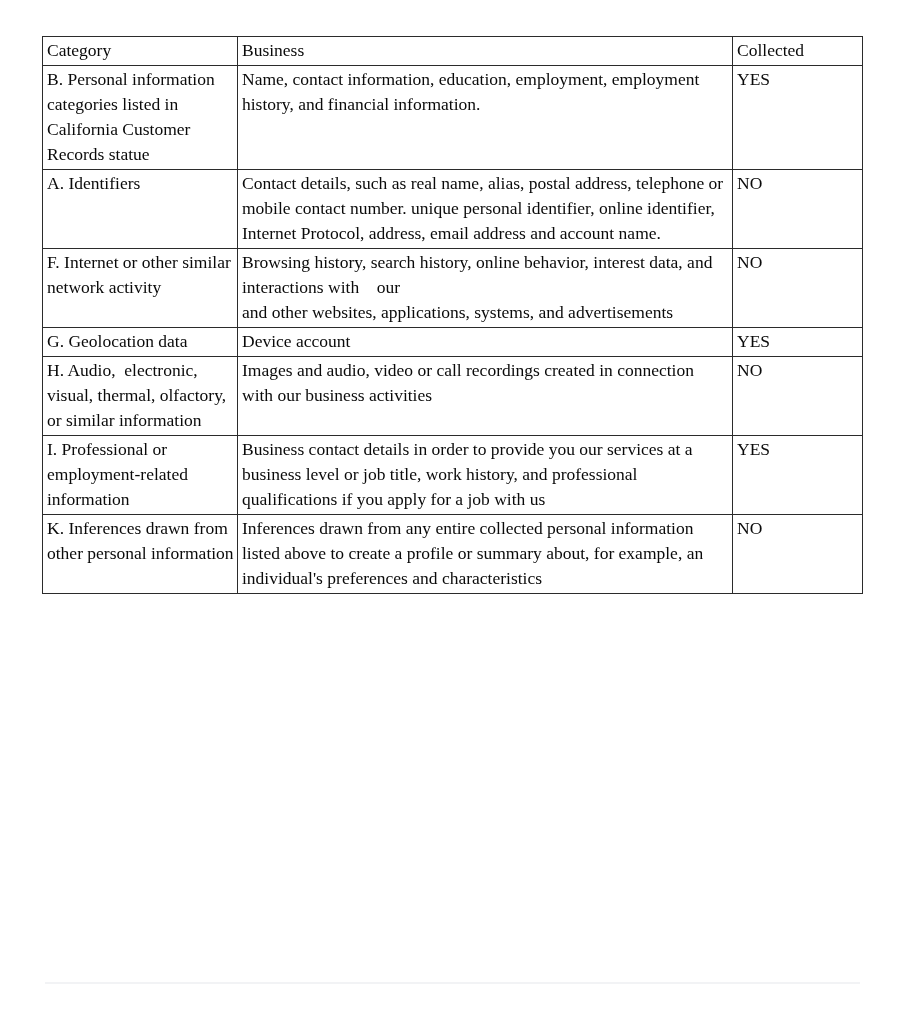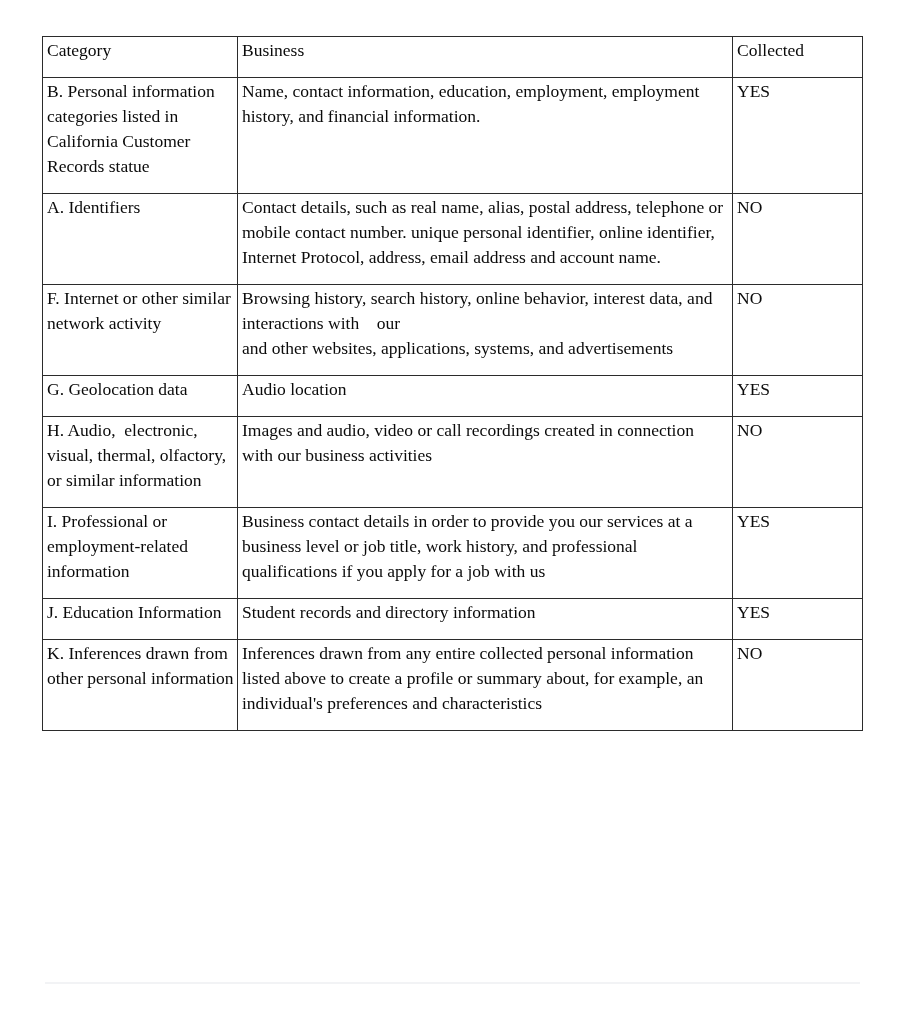--- a/index.html
+++ b/index.html
@@ -41,21 +41,21 @@
   table.pi-table col.c-collected { width: 130px; }
 
   table.pi-table th,
   table.pi-table td {
     border: 1px solid #2b2b2b;
     vertical-align: top;
     text-align: left;
     font-weight: normal;
     font-size: 17.5px;
     line-height: 25px;
-    padding: 1px 3px 14px 4px;
+    padding: 1px 3px 2px 4px;
     background: #ffffff;
     word-wrap: break-word;
     overflow-wrap: break-word;
   }
   table.pi-table thead th {
     height: 25px;
   }
   
   .cell-text {
     display: block;
@@ -136,21 +136,21 @@
           <td>
               <span class="cell-text">NO</span>
             </td>
         </tr>
 
         <tr>
           <td>
               <span class="cell-text">G. Geolocation data</span>
             </td>
           <td>
-              <span class="cell-text">Audio location</span>
+              <span class="cell-text">Device account</span>
             </td>
           <td>
               <span class="cell-text">YES</span>
             </td>
         </tr>
 
         <tr>
           <td>
               <span class="cell-text">H. Audio,  electronic, visual, thermal, olfactory, or similar information</span>
             </td>
@@ -167,31 +167,20 @@
               <span class="cell-text">I. Professional or employment-related information</span>
             </td>
           <td>
               <span class="cell-text">Business contact details in order to provide you our services at a business level or job title, work history, and professional qualifications if you apply for a job with us</span>
             </td>
           <td>
               <span class="cell-text">YES</span>
             </td>
         </tr>
 
-        <tr>
-          <td>
-              <span class="cell-text">J. Education Information</span>
-            </td>
-          <td>
-              <span class="cell-text">Student records and directory information</span>
-            </td>
-          <td>
-              <span class="cell-text">YES</span>
-            </td>
-        </tr>
 
         <tr>
           <td>
               <span class="cell-text">K. Inferences drawn from other personal information</span>
             </td>
           <td>
               <span class="cell-text">Inferences drawn from any entire collected personal information listed above to create a profile or summary about, for example, an individual's preferences and characteristics</span>
             </td>
           <td>
               <span class="cell-text">NO</span>

